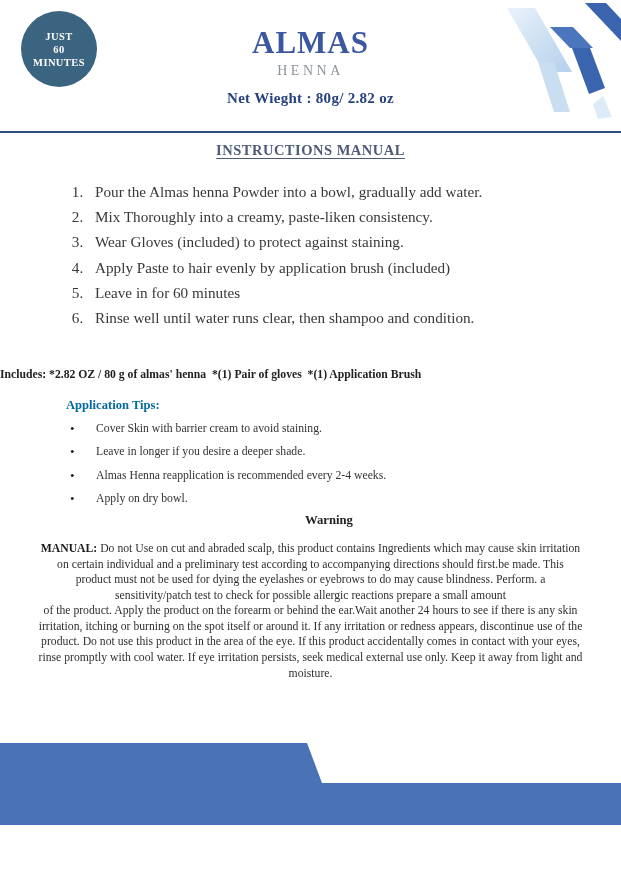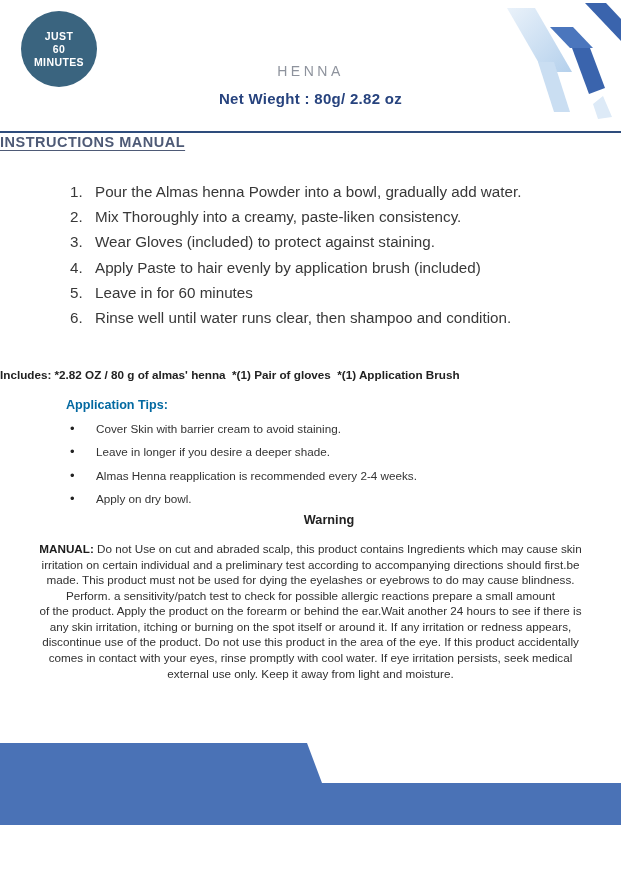--- a/index.html
+++ b/index.html
@@ -1,20 +1,20 @@
 <!DOCTYPE html>
 <html><head>
 <meta charset="utf-8">
 <style>
   html,body{margin:0;padding:0;background:#ffffff;}
   .page{
     position:relative;
     width:621px;height:825px;
     background:#ffffff;
-    font-family:Liberation Sans, sans-serif;
+    font-family:Liberation Serif, serif;
     overflow:hidden;
     color:#383838;
   }
   
   .badge{
     position:absolute;left:21px;top:11px;width:76px;height:76px;
     border-radius:50%;background:#3a647f;
     display:flex;flex-direction:column;align-items:center;justify-content:center;
     color:#ffffff;font-weight:bold;font-size:10.5px;line-height:13px;
     text-align:center;letter-spacing:0.4px;
@@ -30,22 +30,22 @@
   }
   .netweight{
     position:absolute;left:0;right:0;top:90px;
     text-align:center;font-size:15px;font-weight:bold;color:#27437e;
     letter-spacing:0.3px;
   }
   .divider{
     position:absolute;left:0;right:0;top:131px;height:2px;background:#2e4c7c;
   }
   .doc-title{
-    position:absolute;left:0;right:0;top:134px;
-    text-align:left;font-size:14.5px;font-weight:bold;color:#4e5a76;
+    position:absolute;left:0;right:0;top:142px;
+    text-align:center;font-size:14.5px;font-weight:bold;color:#4e5a76;
     letter-spacing:0.5px;
   }
   .doc-title span{text-decoration:underline;text-underline-offset:3px;}
   
   ol.instructions{
     position:absolute;left:57px;right:14px;top:184px;
     margin:0;padding:0 0 0 30px;
     font-size:15.2px;color:#383838;
   }
   ol.instructions li{margin-bottom:8.5px;padding-left:8px;line-height:1.1;}
@@ -101,20 +101,21 @@
     <polygon points="60,27 83,27 103,48 80,48" fill="#4b76bd"></polygon>
     <polygon points="82,48 100,48 115,88 99,94" fill="#3a64ad"></polygon>
   </svg>
 
   <div class="badge">
     <div>JUST</div>
     <div>60</div>
     <div>MINUTES</div>
   </div>
 
+  <div class="brand">ALMAS</div>
   <div class="subbrand">HENNA</div>
   <div class="netweight">Net Wieght : 80g/ 2.82 oz</div>
 
   <div class="divider"></div>
 
   <div class="doc-title">
     <span>INSTRUCTIONS MANUAL</span>
   </div>
 
   <ol class="instructions">

